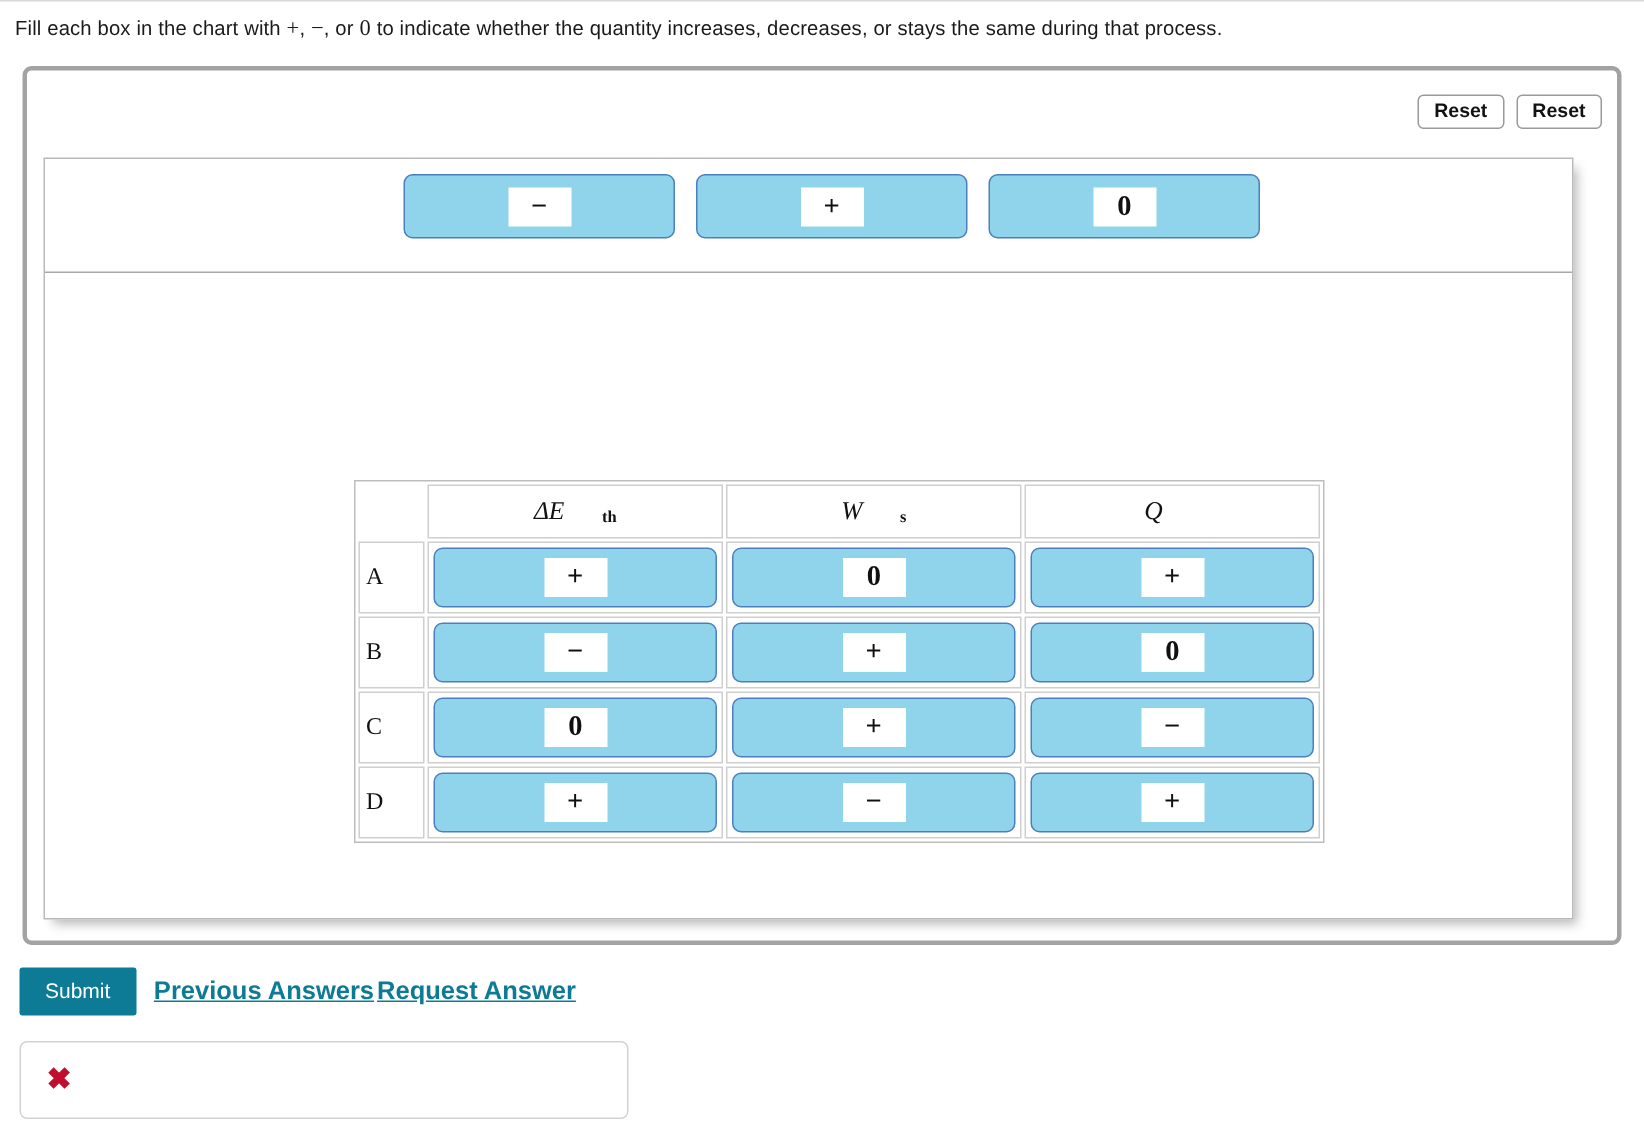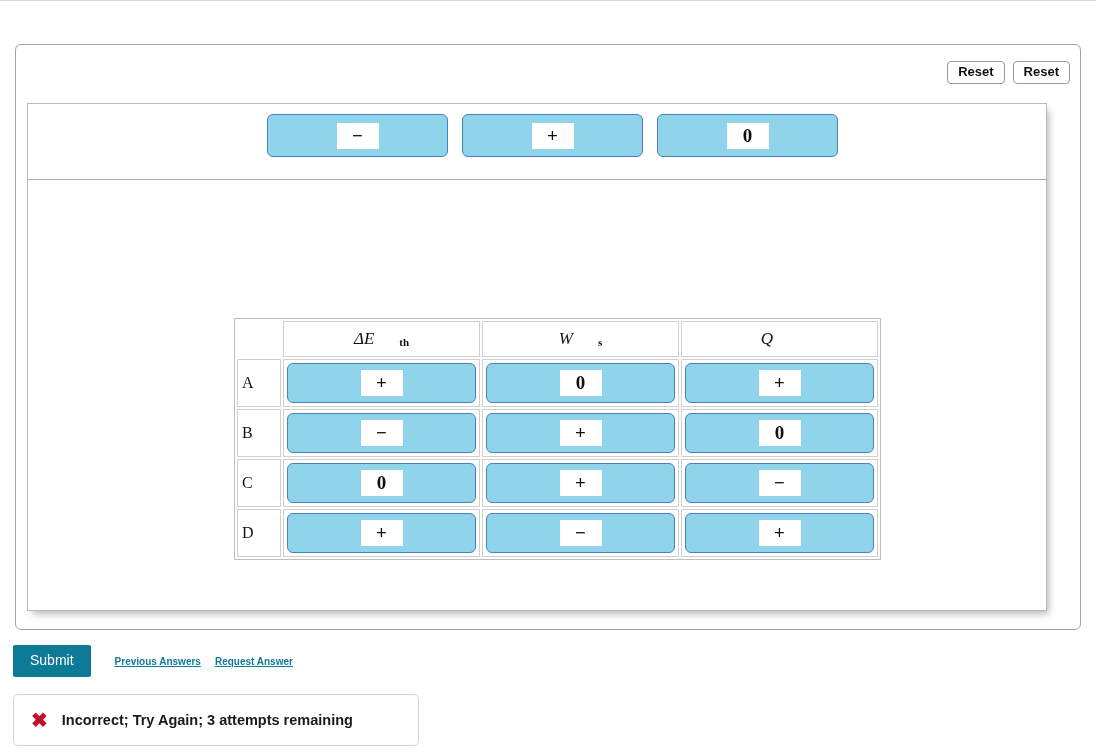--- a/index.html
+++ b/index.html
@@ -40,21 +40,21 @@
     font-size: 15px;
   }
 
   
   .exercise-box {
     position: absolute;
     left: 15px;
     top: 44px;
     width: 1066px;
     height: 586px;
-    border: 1px solid #a3a3a3;
+    border: 3px solid #a3a3a3;
     border-radius: 6px;
     background: #ffffff;
     box-sizing: border-box;
   }
 
   .toolbar {
     position: absolute;
     right: 10px;
     top: 16px;
     display: flex;
@@ -191,36 +191,36 @@
   }
   .dropcell .tile { margin: 0 auto; }
 
   
   .actions {
     position: absolute;
     left: 13px;
     top: 645px;
     display: flex;
     align-items: center;
-    gap: 24px;
+    gap: 12px;
   }
   .submit-btn {
     background: #0d7a96;
     color: #ffffff;
     font-size: 14px;
     font-family: "Liberation Sans", sans-serif;
     border: none;
     border-radius: 2px;
     padding: 8px 17px 9px 17px;
     line-height: 15px;
     cursor: pointer;
   }
   .link {
     color: #0d7a96;
-    font-size: 10px;
+    font-size: 17px;
     font-weight: bold;
     text-decoration: underline;
     cursor: pointer;
     white-space: nowrap;
   }
   .link + .link { margin-left: -10px; }
 
   
   .feedback {
     position: absolute;
@@ -249,20 +249,21 @@
     color: #1a1a1a;
   }
 </style>
 </head>
 <body>
 
 <div class="page">
 
   <div class="toprule"></div>
 
+  <div class="prompt"><span>Fill each box in the chart with </span><span class="mth">+</span><span>, </span><span class="mth">−</span><span>, or </span><span class="mth">0</span><span> to indicate whether the quantity increases, decreases, or stays the same during that process.</span></div>
 
   <div class="exercise-box">
 
     <div class="toolbar">
       <button class="tool-btn">Reset</button>
       <button class="tool-btn">Reset</button>
     </div>
 
     <div class="canvas-panel">
 
@@ -371,16 +372,15 @@
   </div>
 
   <div class="actions">
     <button class="submit-btn">Submit</button>
     <a class="link">Previous Answers</a>
     <a class="link">Request Answer</a>
   </div>
 
   <div class="feedback">
     <span class="x-icon">✖</span>
-    <span class="feedback-text">Incorrect; Try Again; 3 attempts remaining</span>
   </div>
 
 </div>
 
 </body></html>

